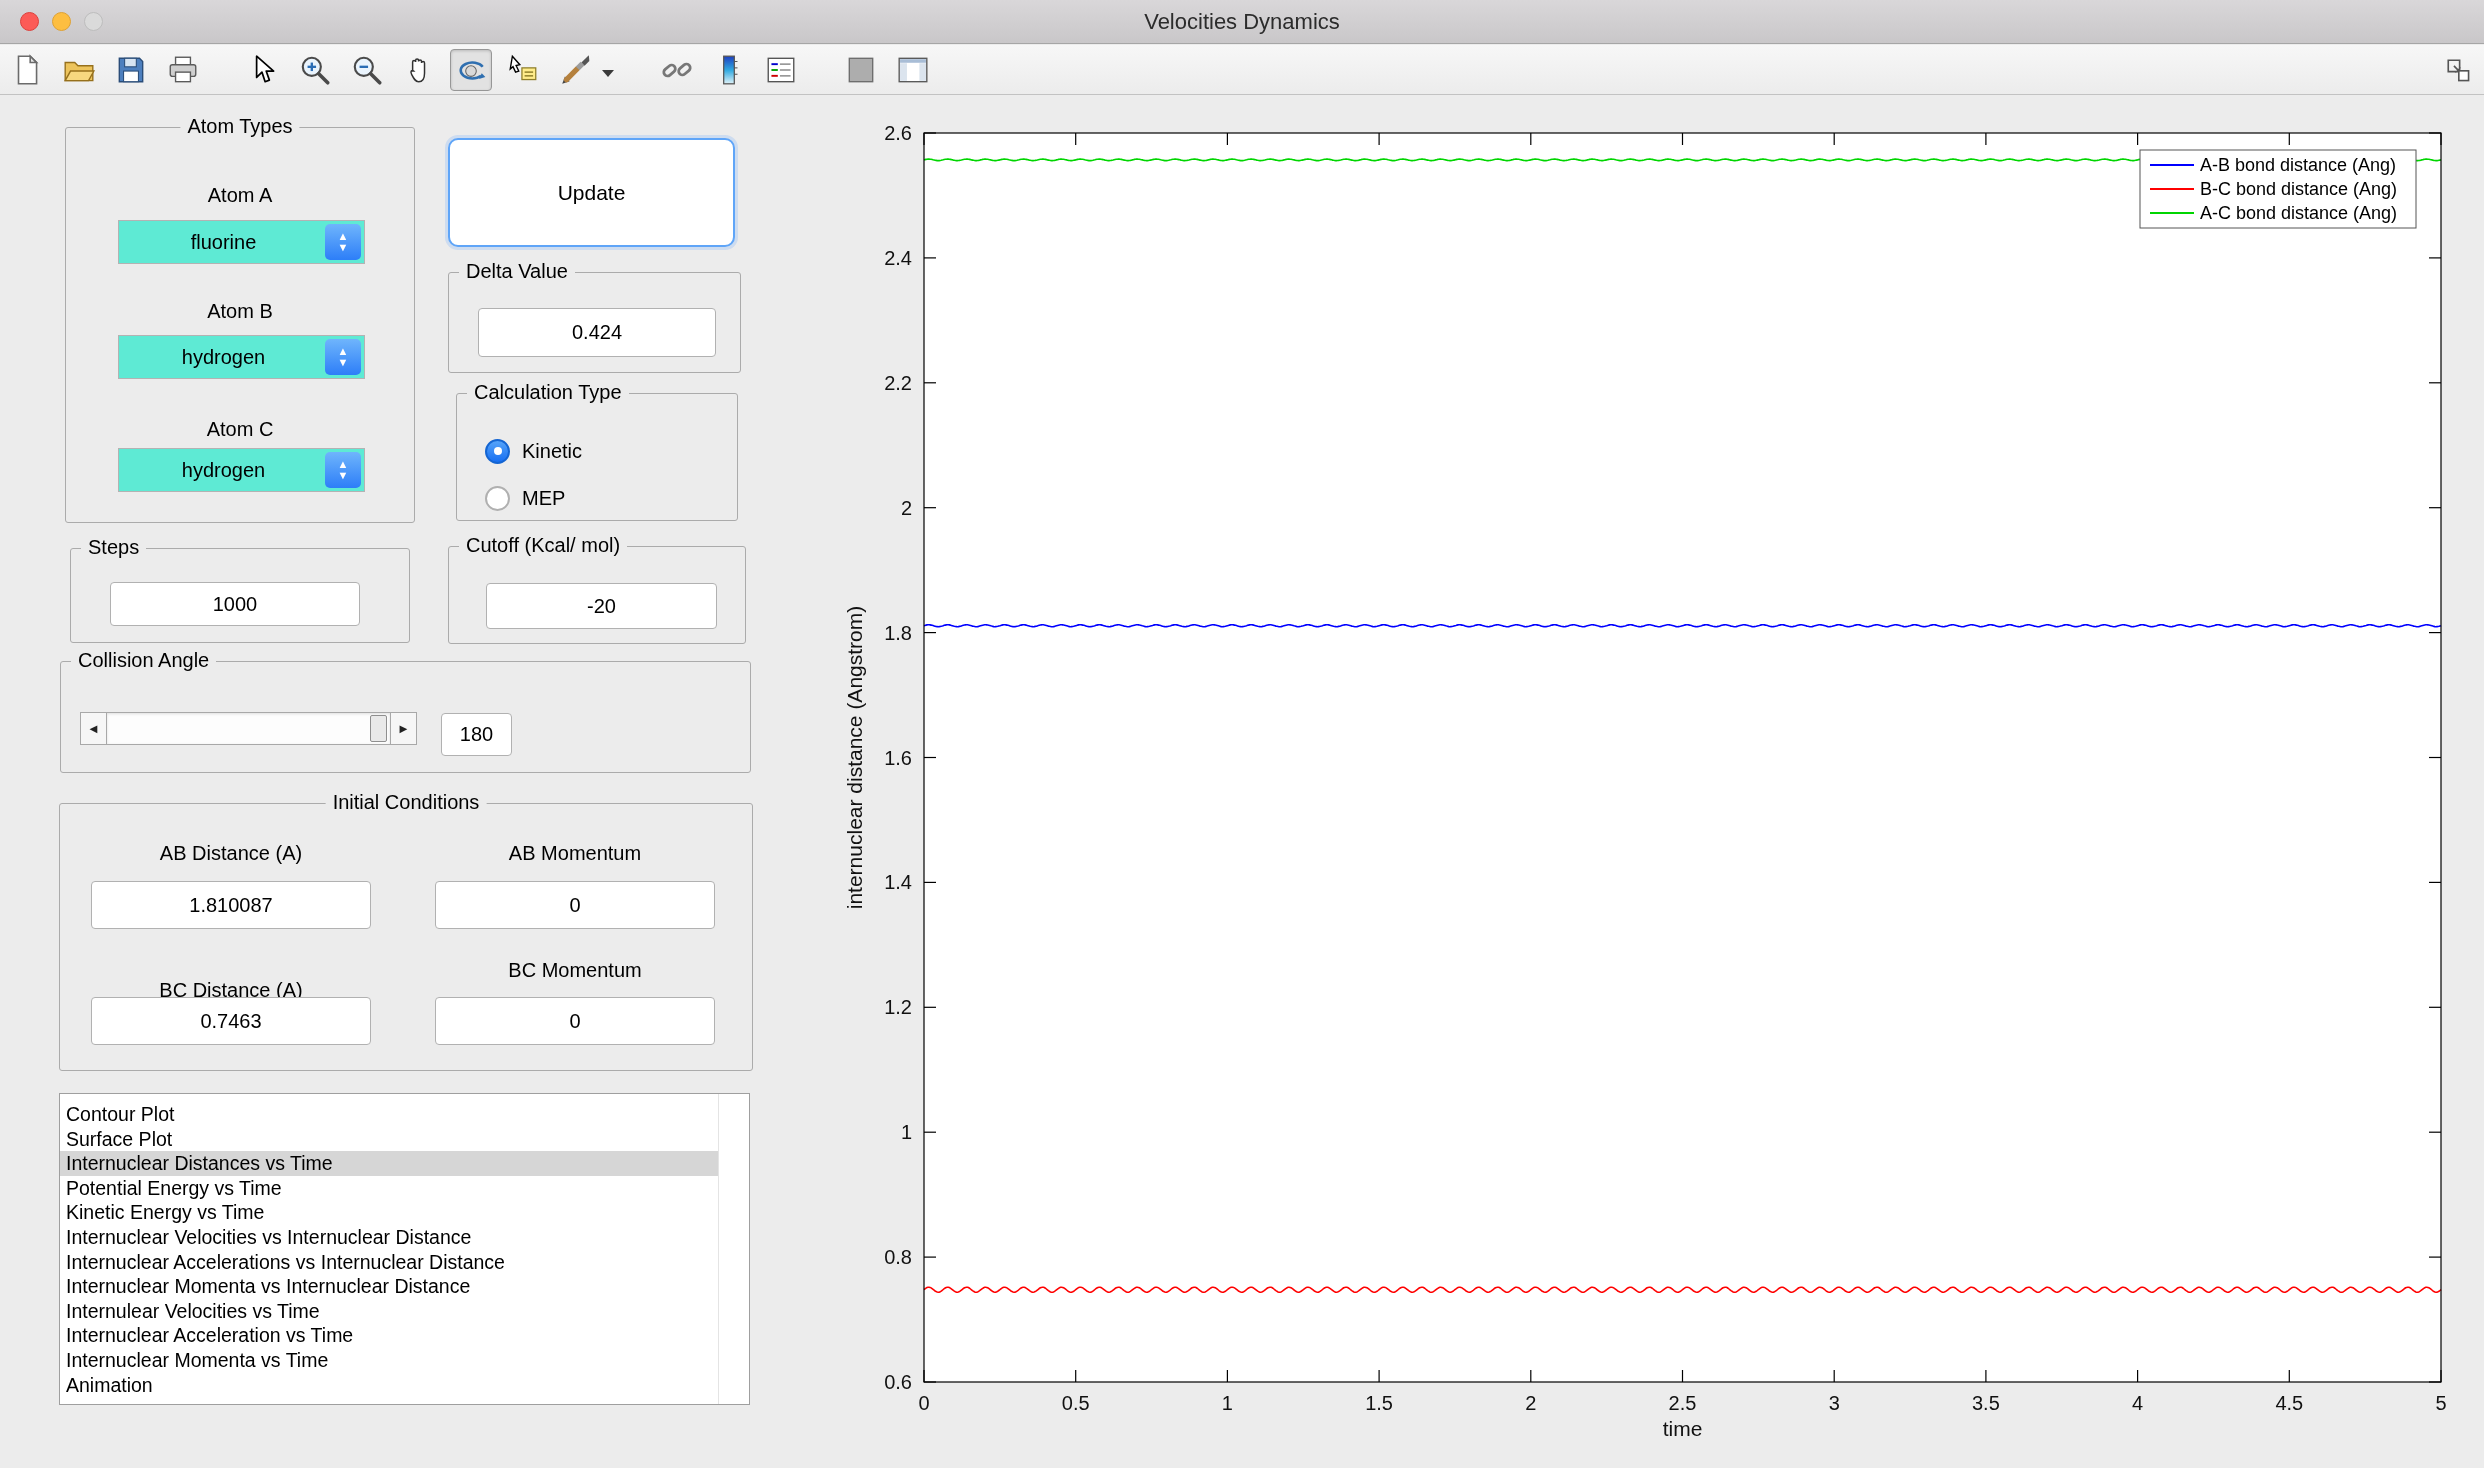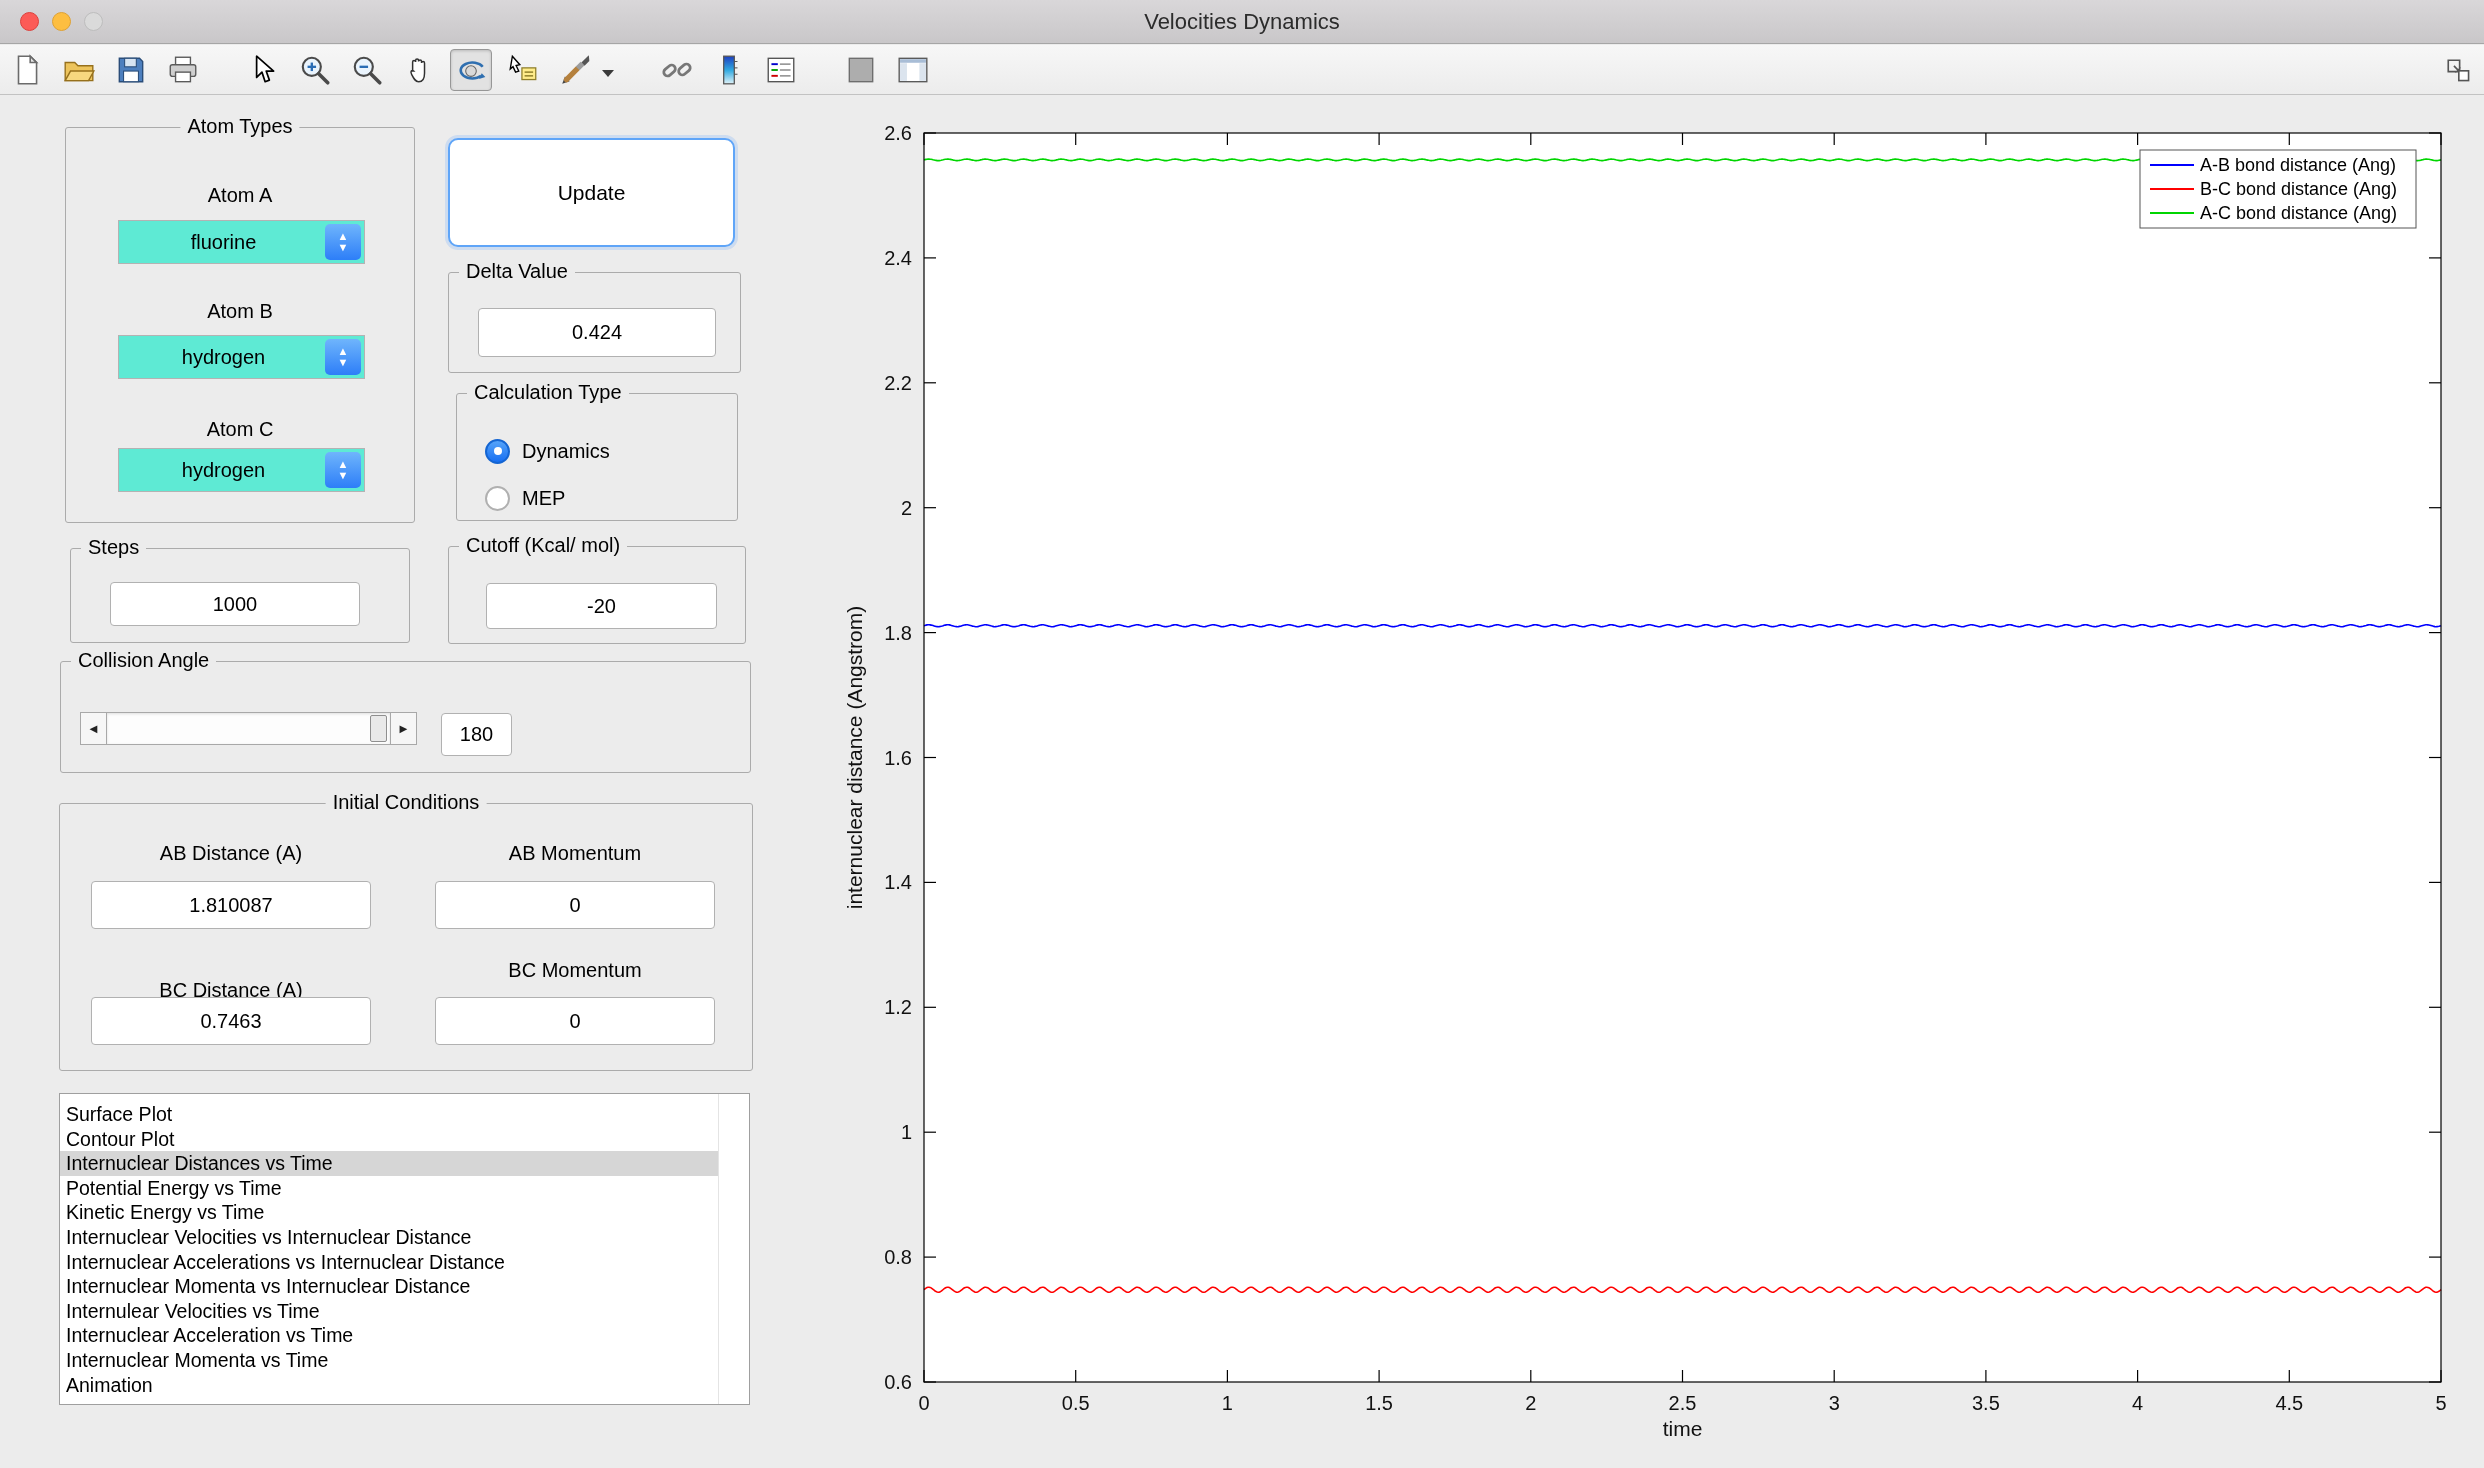--- a/index.html
+++ b/index.html
@@ -257,21 +257,21 @@
 
 <div class="gpanel" style="left:448px;top:272px;width:293px;height:101px;">
   <span class="gtitle left">Delta Value</span>
   <input class="tfield" style="left: 29px; top: 35px; width: 238px; height: 49px;" value="0.424">
 </div>
 
 <div class="gpanel" style="left:456px;top:393px;width:282px;height:128px;">
   <span class="gtitle left">Calculation Type</span>
   <div class="radio-row" style="top:40px;">
     <span class="radio on"></span>
-    <span class="radio-label">Dynamics</span>
+    <span class="radio-label">Kinetic</span>
   </div>
   <div class="radio-row" style="top:87px;">
     <span class="radio off"></span>
     <span class="radio-label">MEP</span>
   </div>
 </div>
 
 <div class="gpanel" style="left:70px;top:548px;width:340px;height:95px;">
   <span class="gtitle left">Steps</span>
   <input class="tfield" style="left: 39px; top: 33px; width: 250px; height: 44px;" value="1000">
@@ -301,22 +301,22 @@
   <input class="tfield" style="left: 31px; top: 77px; width: 280px; height: 48px;" value="1.810087">
   <input class="tfield" style="left: 375px; top: 77px; width: 280px; height: 48px;" value="0">
   <div class="ctl-label" style="left:31px;top:155px;width:280px;margin-top:20px;">BC Distance (A)</div>
   <div class="ctl-label" style="left:375px;top:155px;width:280px;">BC Momentum</div>
   <input class="tfield" style="left: 31px; top: 193px; width: 280px; height: 48px;" value="0.7463">
   <input class="tfield" style="left: 375px; top: 193px; width: 280px; height: 48px;" value="0">
 </div>
 
 <div class="listbox">
   <div class="lb-inner">
+      <div class="lb-item">Contour Plot</div>
       <div class="lb-item">Surface Plot</div>
-      <div class="lb-item">Contour Plot</div>
       <div class="lb-item selected">Internuclear Distances vs Time</div>
       <div class="lb-item">Potential Energy vs Time</div>
       <div class="lb-item">Kinetic Energy vs Time</div>
       <div class="lb-item">Internuclear Velocities vs Internuclear Distance</div>
       <div class="lb-item">Internuclear Accelerations vs Internuclear Distance</div>
       <div class="lb-item">Internuclear Momenta vs Internuclear Distance</div>
       <div class="lb-item">Internulear Velocities vs Time</div>
       <div class="lb-item">Internuclear Acceleration vs Time</div>
       <div class="lb-item">Internuclear Momenta vs Time</div>
       <div class="lb-item">Animation</div>

